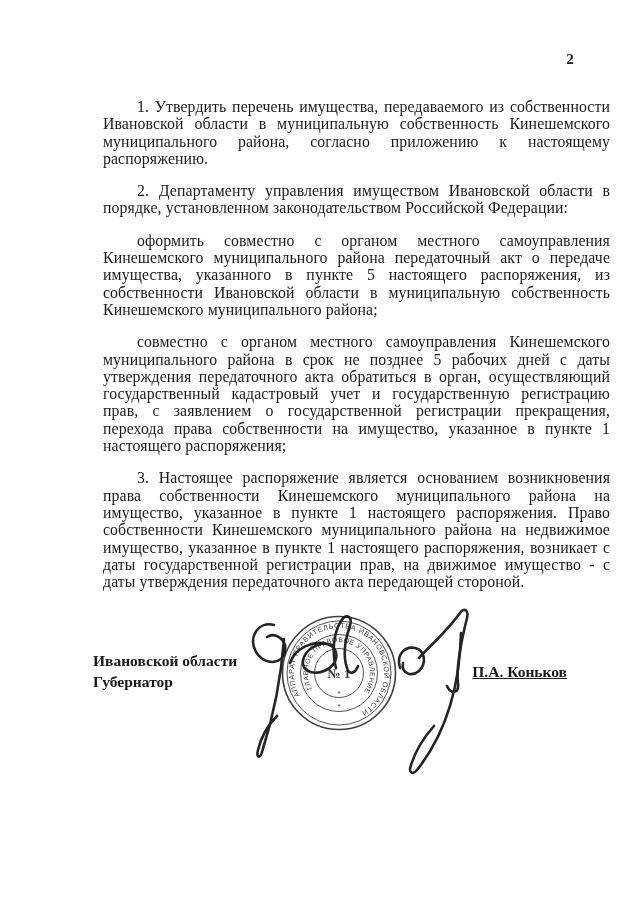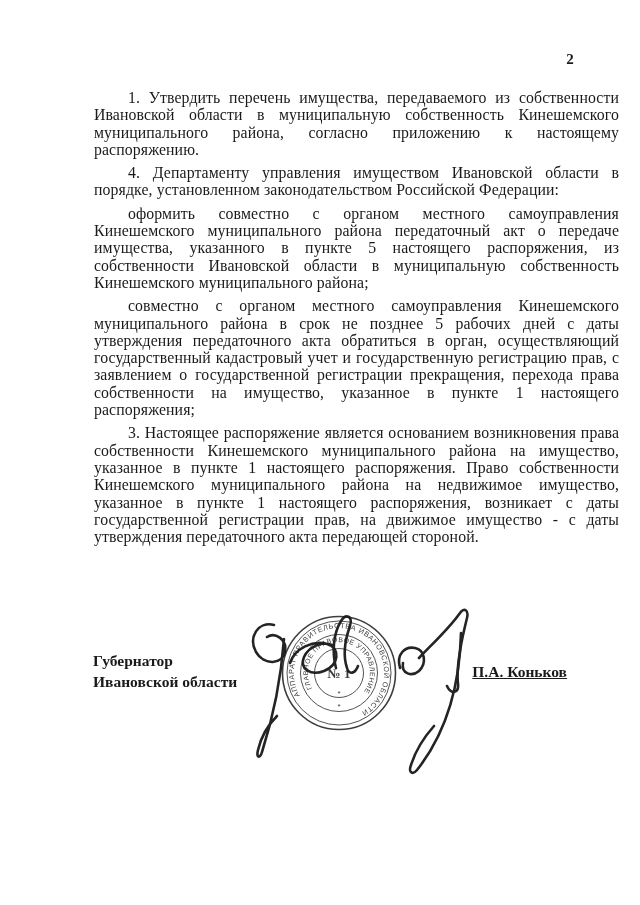--- a/index.html
+++ b/index.html
@@ -24,21 +24,21 @@
     position: absolute;
     top: 83px;
     left: 88px;
     width: 537px;
     font-size: 15.8px;
     line-height: 17.3px;
     text-align: justify;
     letter-spacing: 0.1px;
   }
   .doc-body p {
-    margin: 6px;
+    margin: 15px;
     padding: 0;
     text-indent: 34px;
   }
   .sig-row {
     position: absolute;
     top: 650px;
     left: 93px;
     right: 73px;
     display: flex;
     justify-content: space-between;
@@ -81,30 +81,30 @@
 </style>
 </head>
 <body>
 
 <div class="page">
 
   <div class="page-number">2</div>
 
   <div class="doc-body">
     <p>1. Утвердить перечень имущества, передаваемого из собственности Ивановской области в муниципальную собственность Кинешемского муниципального района, согласно приложению к настоящему распоряжению.</p>
-    <p>4. Департаменту управления имуществом Ивановской области в порядке, установленном законодательством Российской Федерации:</p>
+    <p>2. Департаменту управления имуществом Ивановской области в порядке, установленном законодательством Российской Федерации:</p>
     <p>оформить совместно с органом местного самоуправления Кинешемского муниципального района передаточный акт о передаче имущества, указанного в пункте 5 настоящего распоряжения, из собственности Ивановской области в муниципальную собственность Кинешемского муниципального района;</p>
     <p>совместно с органом местного самоуправления Кинешемского муниципального района в срок не позднее 5 рабочих дней с даты утверждения передаточного акта обратиться в орган, осуществляющий государственный кадастровый учет и государственную регистрацию прав, с заявлением о государственной регистрации прекращения, перехода права собственности на имущество, указанное в пункте 1 настоящего распоряжения;</p>
     <p>3. Настоящее распоряжение является основанием возникновения права собственности Кинешемского муниципального района на имущество, указанное в пункте 1 настоящего распоряжения. Право собственности Кинешемского муниципального района на недвижимое имущество, указанное в пункте 1 настоящего распоряжения, возникает с даты государственной регистрации прав, на движимое имущество - с даты утверждения передаточного акта передающей стороной.</p>
   </div>
 
   <div class="sig-row">
     <div class="sig-title">
+      <div>Ивановской области</div>
       <div>Губернатор</div>
-      <div>Ивановской области</div>
     </div>
     <div class="sig-name">П.А. Коньков</div>
   </div>
 
   <svg class="seal-layer" viewBox="0 0 270 200" xmlns="http://www.w3.org/2000/svg">
 
     <defs>
       <path id="outerRingPath" d="M 79.8 100.7 A 45.3 45.3 0 0 1 158.2 55.3 A 45.3 45.3 0 0 1 79.8 100.7"></path>
       <path id="innerRingPath" d="M 92.15 93.5 A 31 31 0 0 1 145.85 62.5 A 31 31 0 0 1 92.15 93.5"></path>
     </defs>

